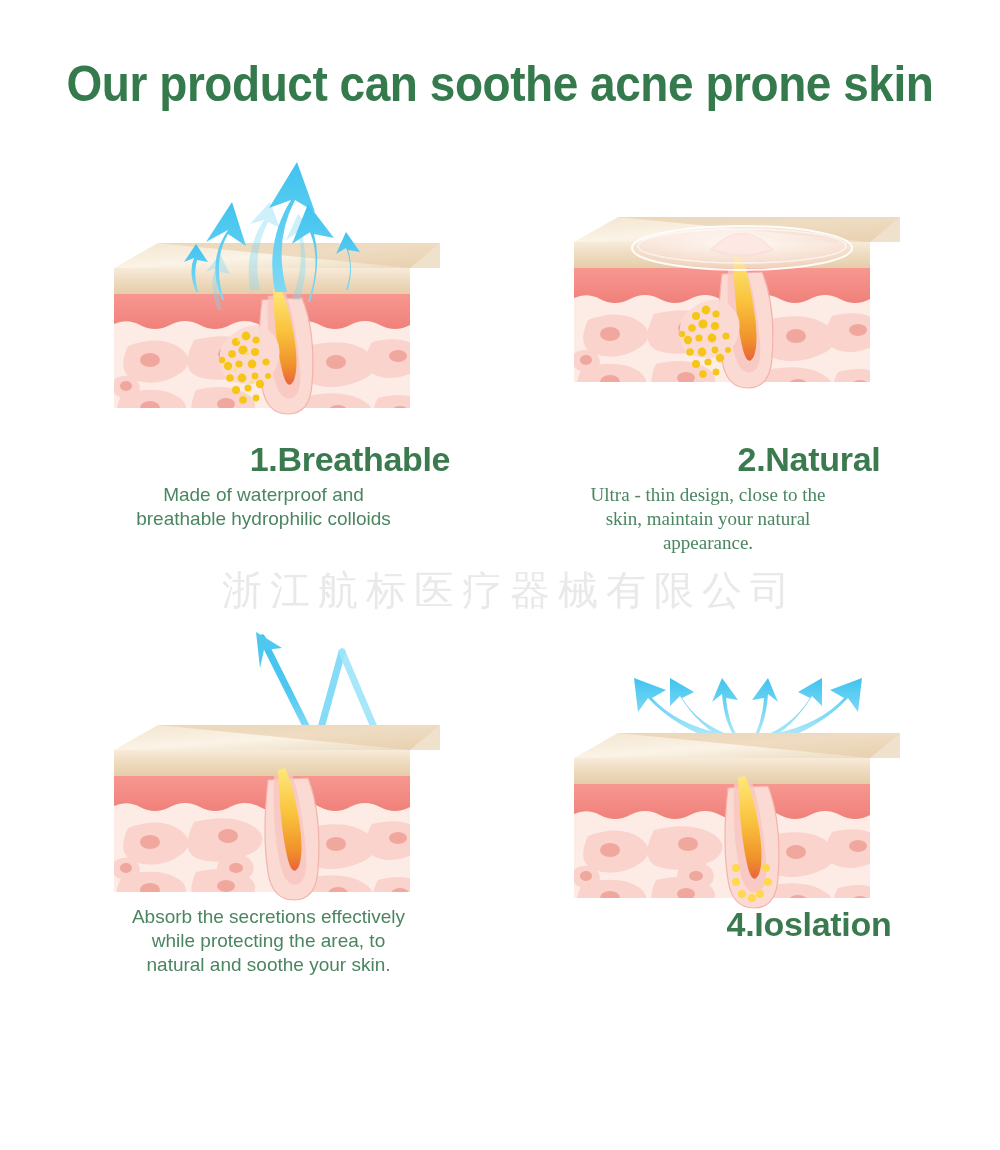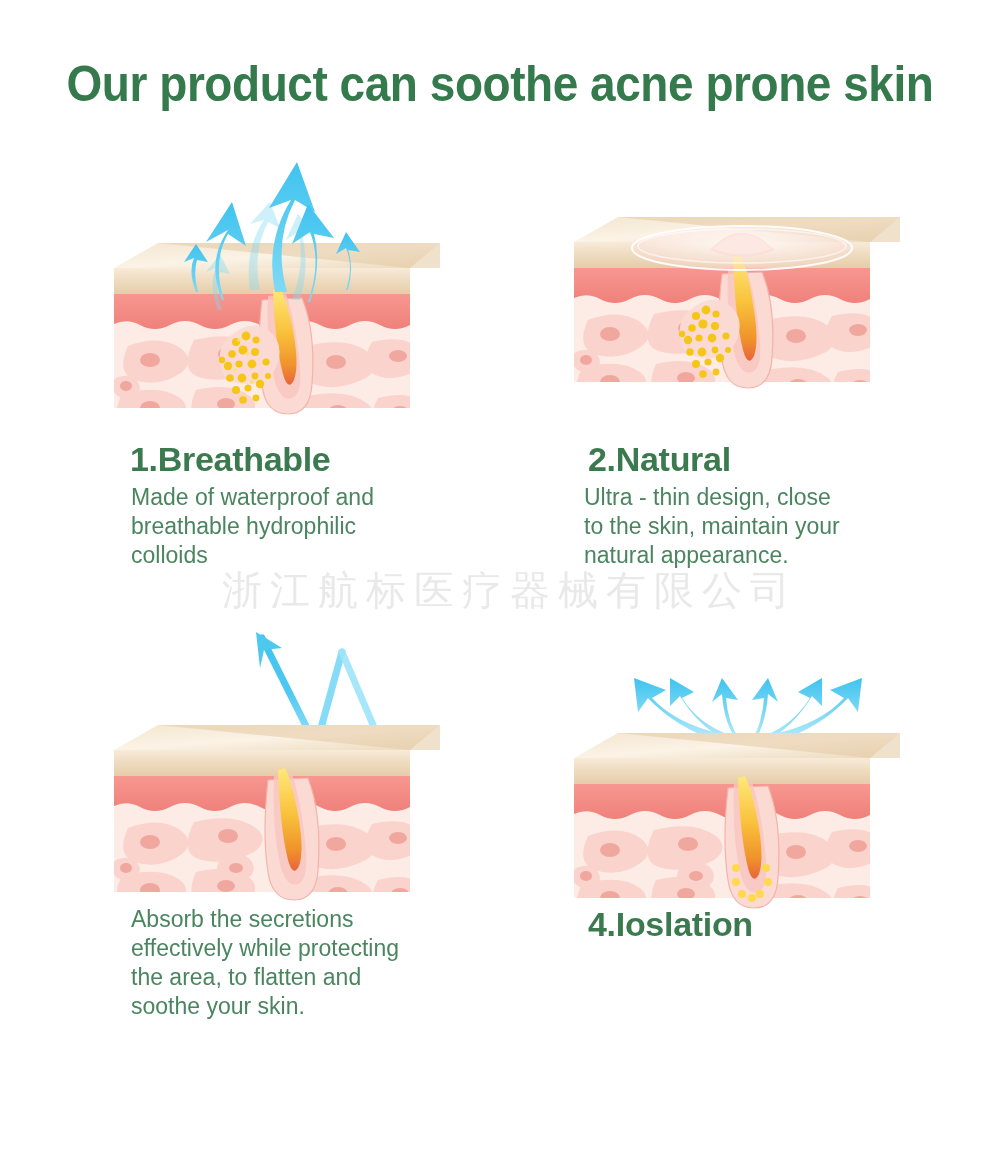--- a/index.html
+++ b/index.html
@@ -34,48 +34,48 @@
     letter-spacing:8px;
     color:#dcdcdc;
     opacity:.62;
     white-space:nowrap;
     pointer-events:none;
     z-index:5;
   }
 
   
   .grid{position:absolute;left:0;top:150px;width:1000px;}
-  .row{position:relative;height:480px;}
+  .row{position:relative;height:480px;text-align:center;}
   .card{position:absolute;width:460px;}
   .card.c0{left:110px;top:0;}
   .card.c1{left:570px;top:0;}
   .card.c2{left:110px;top:0;}
   .card.c3{left:570px;top:0;}
 
   .art{position:relative;width:330px;height:290px;}
   .card.c2 .art,.card.c3 .art{height:275px;}
 
   .head{
     color:#3B7A4E;
     font-size:34px;
     font-weight:bold;
     margin:0 0 4px 20px;
     letter-spacing:-0.3px;
     font-family:"Liberation Sans", sans-serif;
   }
   .card.c1 .head,.card.c3 .head{margin-left:18px;}
   .body{
     color:#4A8560;
-    font-size:23px;
+    font-size:19px;
     line-height:1.26;
     margin:0 0 0 21px;
     max-width:265px;
     font-family:"Liberation Sans", sans-serif;
   }
-  .card.c1 .body,.card.c3 .body{margin-left:14px;max-width:270px;}
+  .card.c1 .body,.card.c3 .body{margin-left:3px;max-width:270px;font-family:Liberation Serif, serif;}
   .card.c2 .body{max-width:275px;}
 
   svg{display:block;overflow:visible;}
 </style>
 </head>
 <body>
 
 <div class="page">
 
   <div class="title">Our product can soothe acne prone skin</div>
@@ -398,21 +398,21 @@
               </g>
             </g>
 
             <g>
               <path d="M158 150 q-6 54 0 92 q4 28 26 28 q22 0 24-30 q4-56 -10-92 Z" fill="#FBDAD4" stroke="#F3B3AA" stroke-width="1.2"></path>
               <path d="M164 146 q-2 52 6 88 q6 24 18 20 q10-4 8-32 q-4-48 -14-78 Z" fill="#F7C6BE" opacity=".8"></path>
               <path d="M168 140 q2 58 10 90 q5 18 11 6 q5-14 0-46 q-6-36 -14-52 Z" fill="url(#hair3)"></path>
             </g>
           </svg>
         </div>
-        <p class="body">Absorb the secretions effectively while protecting the area, to flatten and soothe your skin.</p>
+        <p class="body">Absorb the secretions effectively while protecting the area, to natural and soothe your skin.</p>
       </div>
 
       <div class="card c3">
         <div class="art">
           <svg width="330" height="275" viewBox="0 0 330 275">
             <defs>
               <linearGradient id="epi4" x1="0" y1="0" x2="0" y2="1">
                 <stop offset="0" stop-color="#F7EBD9"></stop>
                   <stop offset=".45" stop-color="#EFDCC1"></stop>
                   <stop offset="1" stop-color="#E6CDAA"></stop>

